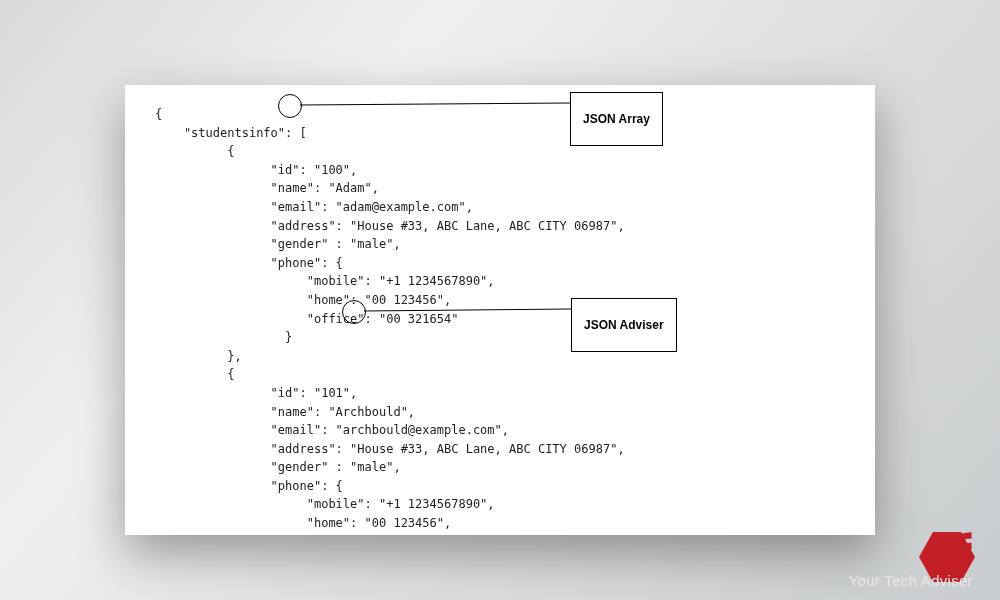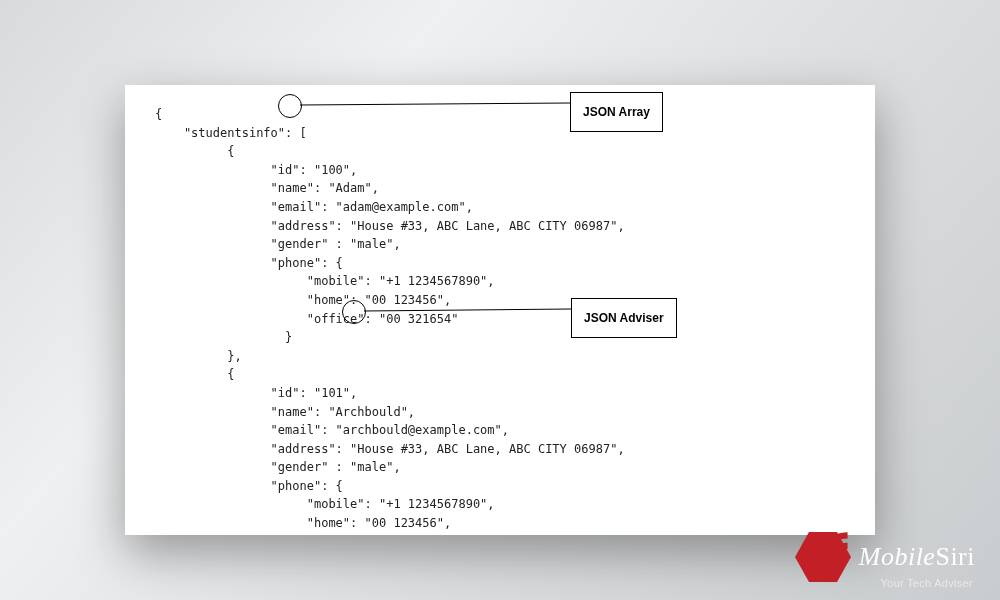--- a/index.html
+++ b/index.html
@@ -1,31 +1,31 @@
 <!DOCTYPE html>
 <html><head>
 <meta charset="utf-8">
 <style>
 body{margin:0;width:1000px;height:600px;background:linear-gradient(130deg,#d8dadb 0%,#eef0f1 30%,#dfe1e2 55%,#c9ccce 100%);font-family:Consolas,Menlo,monospace;position:relative;overflow:hidden}
 .card{position:absolute;left:125px;top:85px;width:750px;height:450px;background:#fff;box-shadow:0 18px 45px rgba(0,0,0,.35);padding:20px 30px;box-sizing:border-box;overflow:hidden}
 pre{margin:0;font-size:12px;line-height:1.55;color:#222;white-space:pre}
 .circ{position:absolute;border:1px solid #000;border-radius:50%;background:transparent}
 #c1{left:278px;top:94px;width:22px;height:22px}
 #c2{left:342px;top:300px;width:22px;height:22px}
-.lbl{position:absolute;border:1px solid #000;background:#fff;font-family:Arial,Helvetica,sans-serif;font-weight:700;font-size:12px;padding:12px 12px}
+.lbl{position:absolute;border:1px solid #000;background:#fff;font-family:Arial,Helvetica,sans-serif;font-weight:700;font-size:12px;padding:19px 12px}
 #l1{left:570px;top:92px}
 #l2{left:571px;top:298px}
 svg.anno{position:absolute;left:0;top:0;width:1000px;height:600px;pointer-events:none}
 .logo{position:absolute;right:25px;bottom:18px;display:flex;align-items:center;gap:8px}
 .hex{width:56px;height:50px;position:relative}
 .hex svg{width:56px;height:50px}
 .wifi{position:absolute;right:-10px;top:-8px;width:22px;height:22px}
 .logotxt{font-family:'Times New Roman',serif;color:#fff;font-size:26px;letter-spacing:.5px}
 .logotxt em{font-style:italic}
-.tag{position:absolute;right:27px;bottom:11px;font-family:Arial,sans-serif;font-size:11px;color:#e8e8e8;letter-spacing:.3px}
+.tag{position:absolute;right:27px;bottom:11px;font-family:Arial,sans-serif;font-size:15px;color:#e8e8e8;letter-spacing:.3px}
 </style>
 </head>
 <body>
 
 <div class="card">
   <pre>{
     "studentsinfo": [
           {
                 "id": "100",
                 "name": "Adam",
@@ -62,15 +62,14 @@
 
 <div class="logo">
   <div class="hex">
     <svg viewBox="0 0 56 50">
         <polygon points="14,0 42,0 56,25 42,50 14,50 0,25" fill="#c21f26"></polygon>
       </svg>
     <svg class="wifi" viewBox="0 0 24 24">
         <path d="M3 20c0-9 7-16 16-16v3c-7 0-13 6-13 13H3zm5 0c0-6 5-11 11-11v3c-4 0-8 4-8 8H8zm5 0c0-3 3-6 6-6v3c-2 0-3 1-3 3h-3z" fill="#c21f26"></path>
       </svg>
   </div>
-  <div class="logotxt"><em>Mobile</em><span>Siri</span></div>
 </div>
 <div class="tag">Your Tech Adviser</div>
 
 </body></html>

